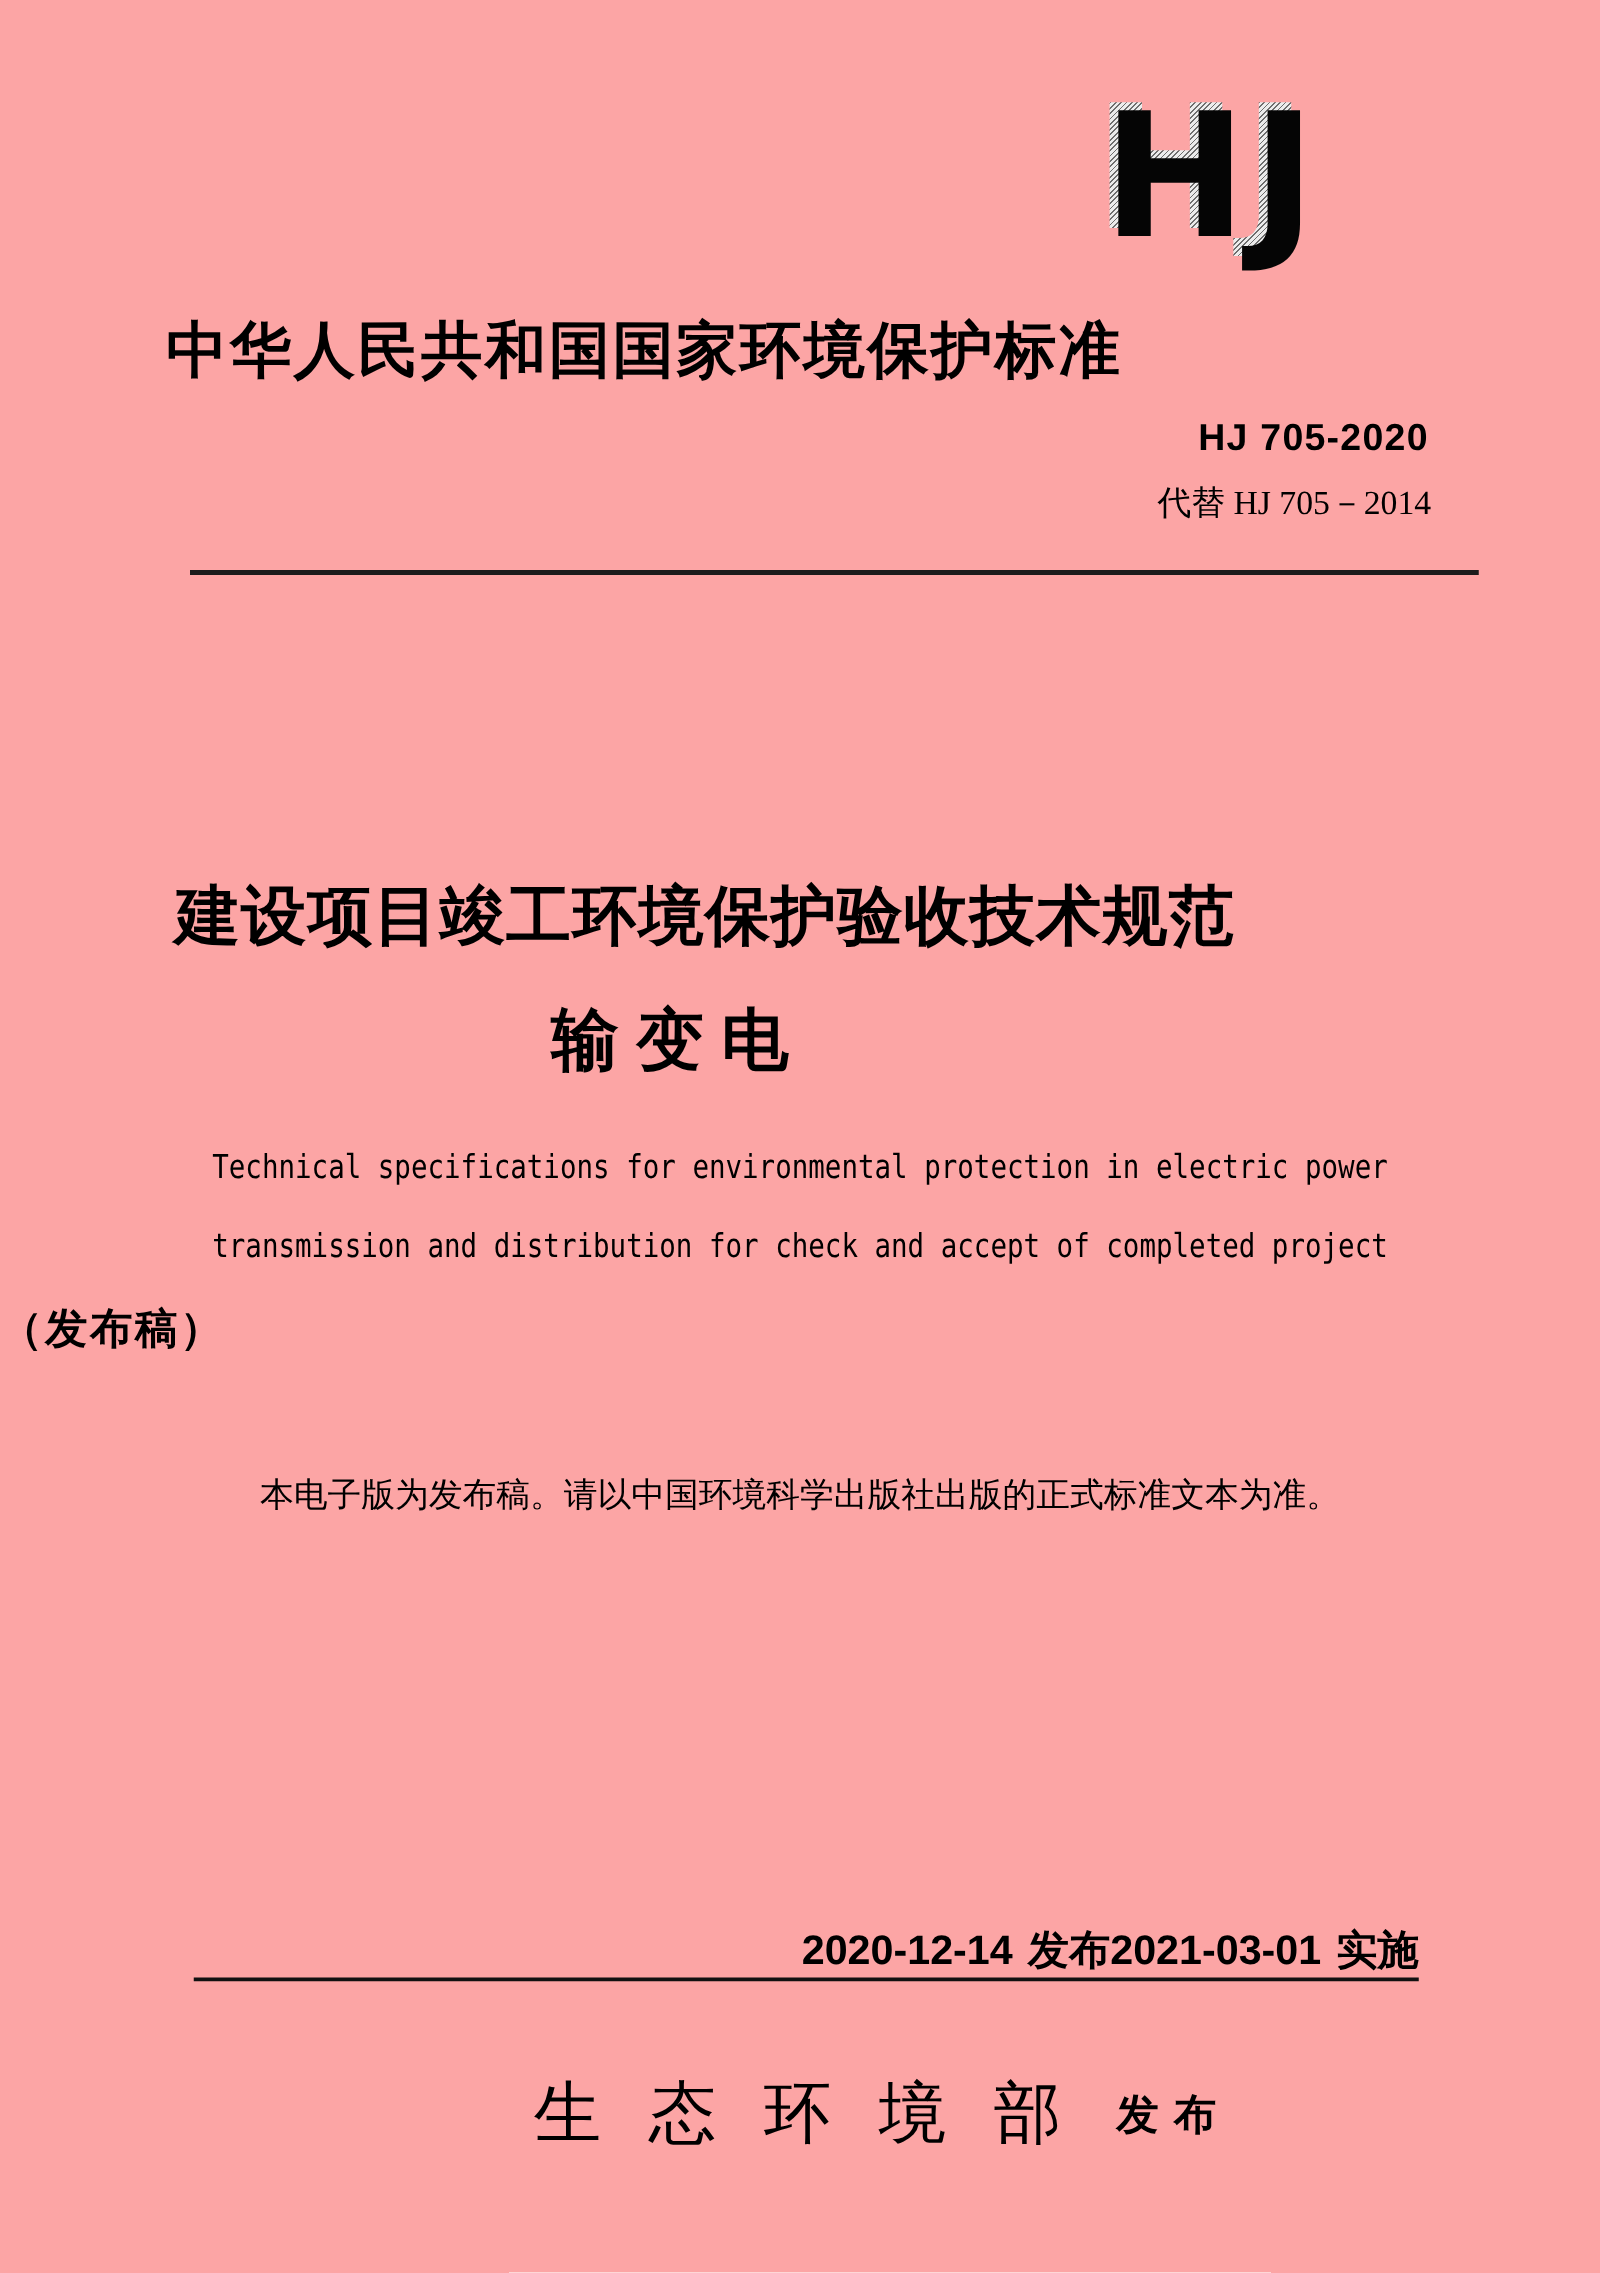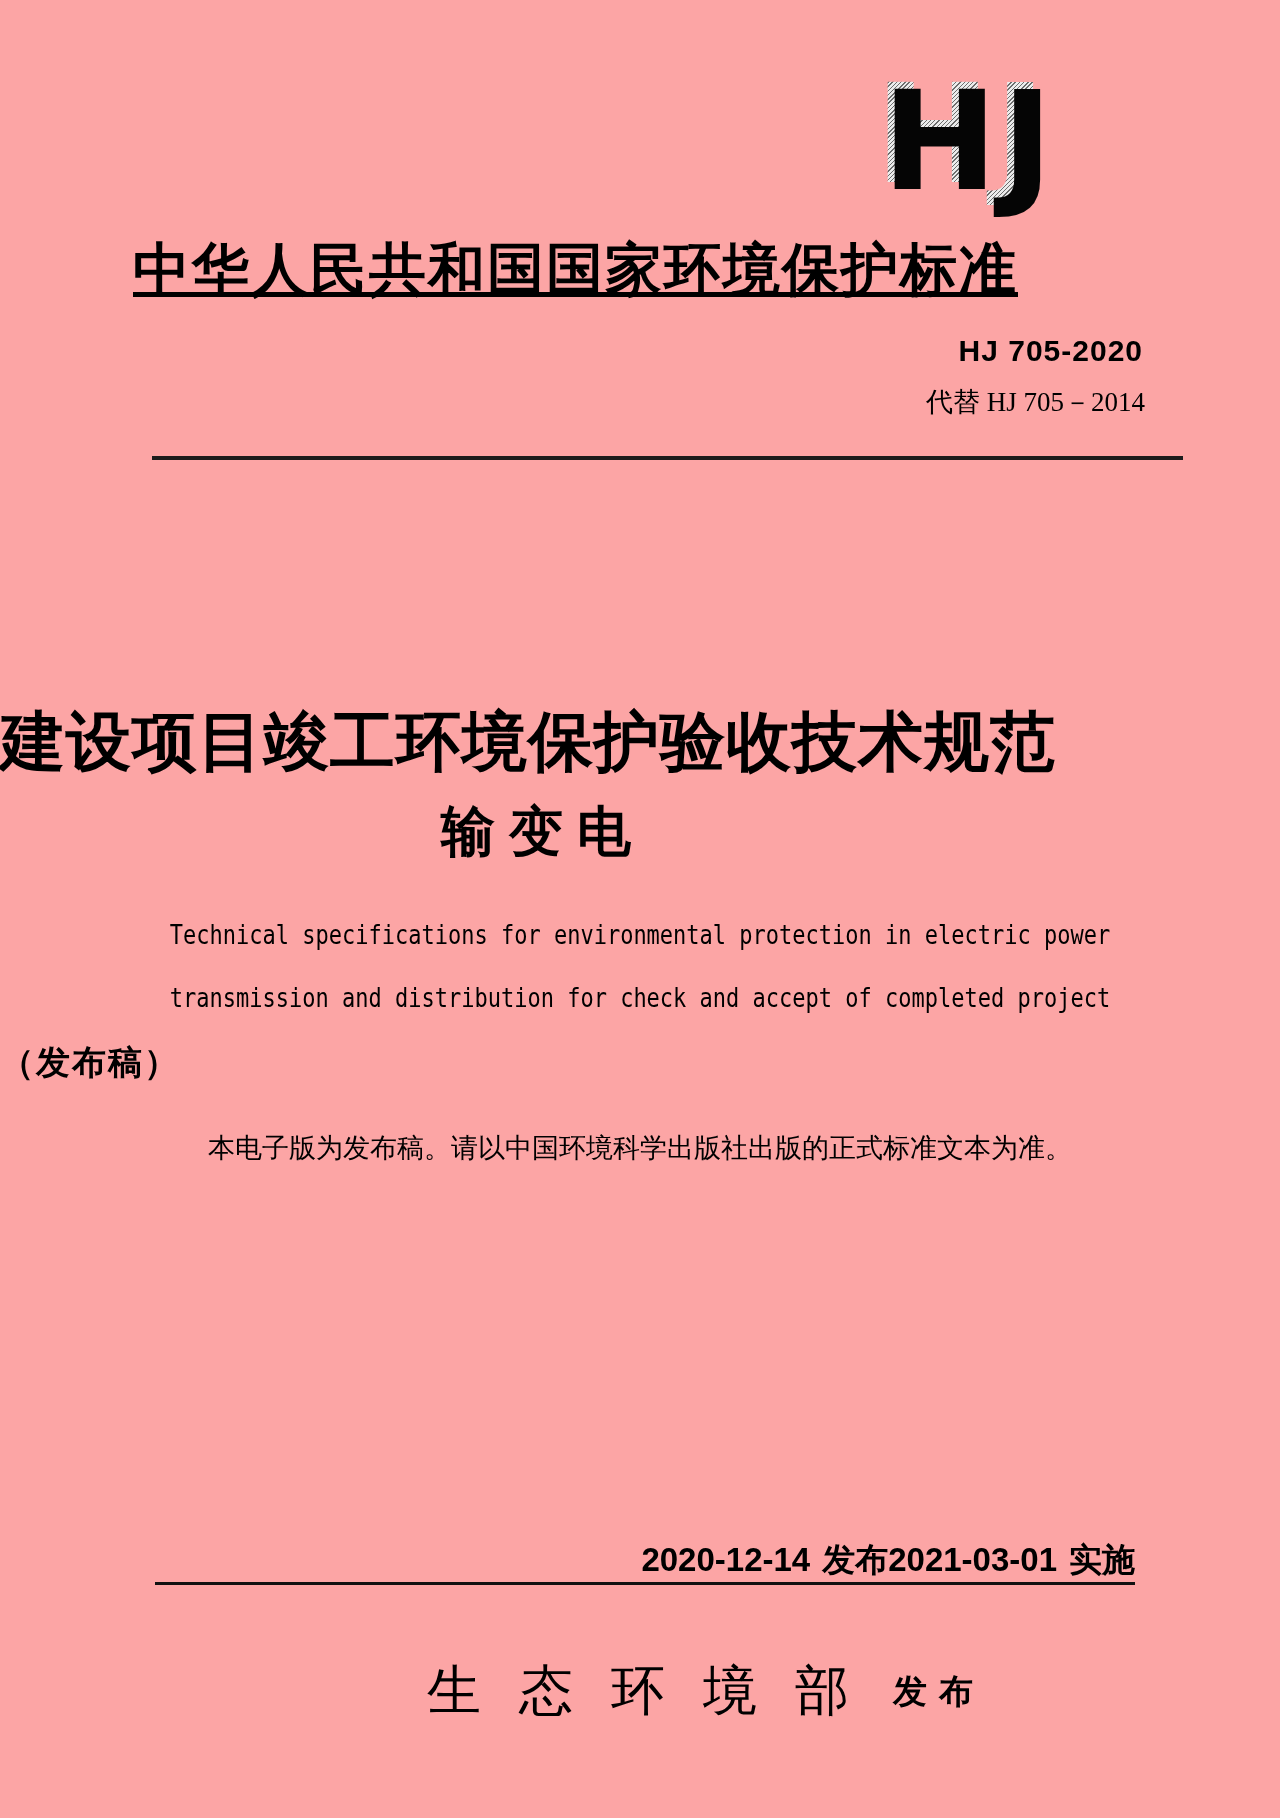--- a/index.html
+++ b/index.html
@@ -40,28 +40,27 @@
   .logo-face {
     position: absolute;
     left: 0;
     top: 0;
     color: #050505;
   }
 
   
   .header-title {
     position: absolute;
-    top: 232px;
+    top: 248px;
     left: 133px;
-    font-size: 57px;
+    font-size: 49px;
     font-weight: bold;
     letter-spacing: 2px;
     white-space: nowrap;
     font-family: "Liberation Serif", serif;
-    text-decoration: underline;
   }
   .standard-no {
     position: absolute;
     top: 334px;
     right: 137px;
     font-size: 30px;
     font-weight: bold;
     letter-spacing: 1px;
     font-family: "Liberation Sans", sans-serif;
   }
@@ -81,25 +80,26 @@
     background: #1c1c1c;
   }
 
   
   .title-cn {
     position: absolute;
     top: 698px;
     left: 0;
     width: 1036px;
     text-align: center;
-    font-size: 65px;
+    font-size: 52px;
     font-weight: bold;
     letter-spacing: 1px;
     font-family: "Liberation Sans", sans-serif;
     white-space: nowrap;
+    padding-left: 46px;
   }
   .title-cn-sub {
     position: absolute;
     top: 796px;
     left: 0;
     width: 1072px;
     text-align: center;
     font-size: 54px;
     font-weight: bold;
     letter-spacing: 14px;
@@ -124,21 +124,21 @@
     top: 1040px;
     left: 0;
     width: 1280px;
     font-size: 34px;
     font-weight: bold;
     letter-spacing: 2px;
     font-family: "Liberation Sans", sans-serif;
   }
   .edition-note {
     position: absolute;
-    top: 1130px;
+    top: 1178px;
     left: 0;
     width: 1280px;
     text-align: center;
     font-size: 27px;
     font-family: "Liberation Serif", serif;
   }
 
   
   .date-row {
     position: absolute;

